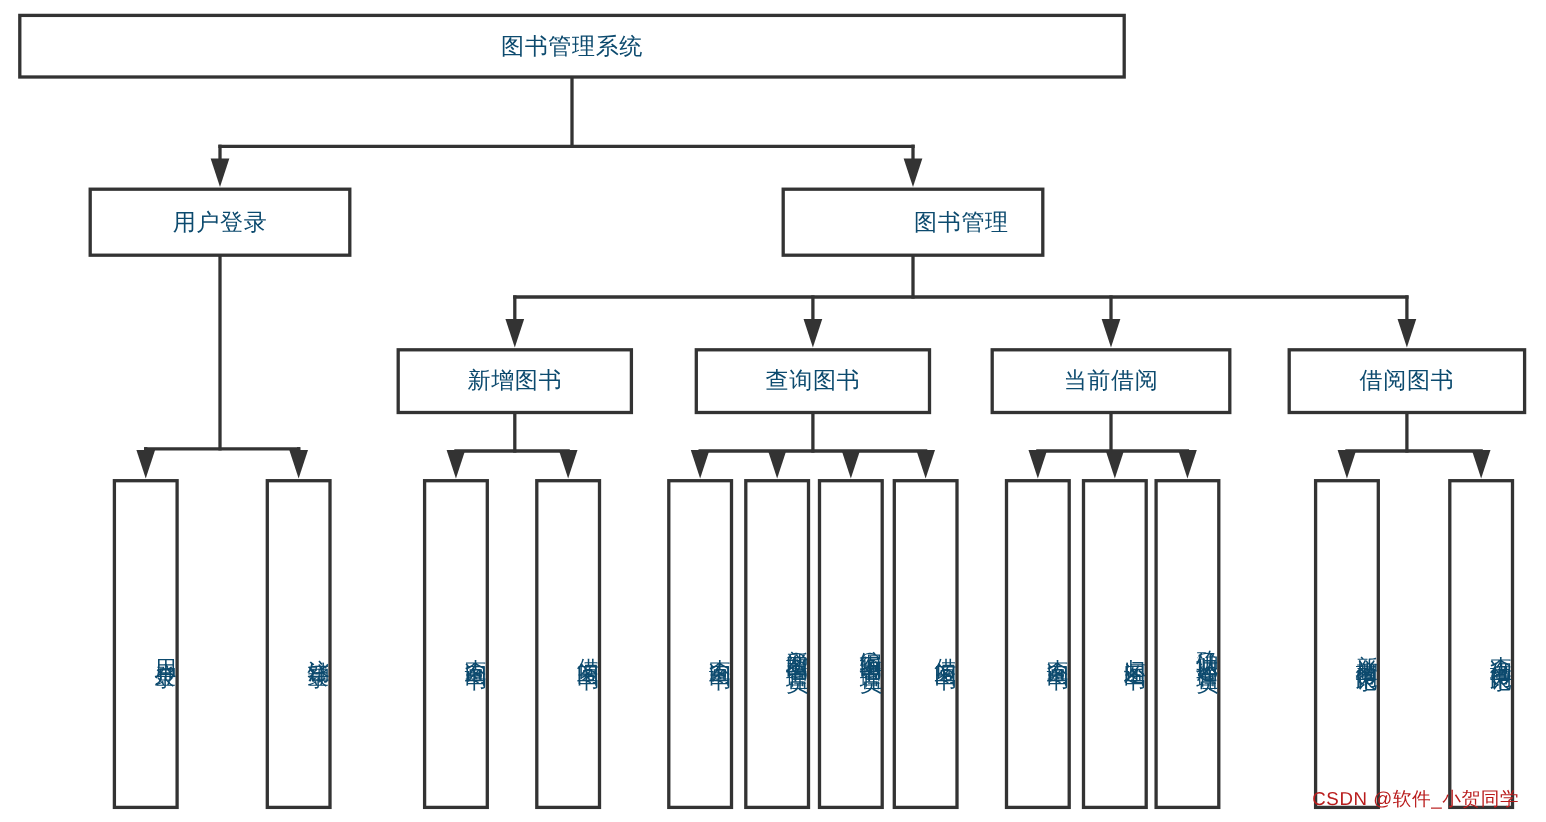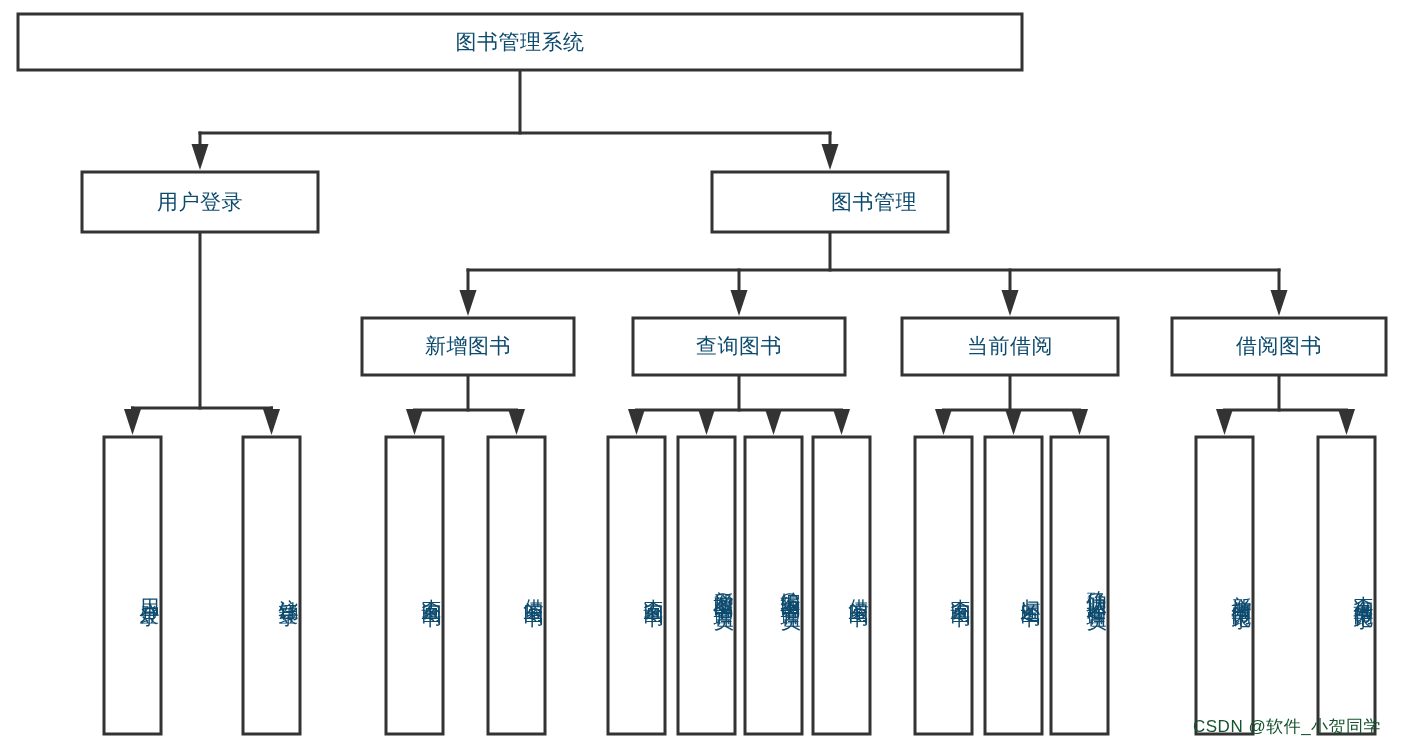--- a/index.html
+++ b/index.html
@@ -57,21 +57,21 @@
     text-orientation: upright;
     align-items: flex-start;
     justify-content: center;
     padding-top: 6px;
     box-sizing: border-box;
     letter-spacing: 3px;
     font-size: 20px;
   }
   .watermark {
     position: absolute;
-    color: #14532d;
+    color: #b91c1c;
     font-size: 17px;
     font-family: "Liberation Sans", "DejaVu Sans", sans-serif;
     white-space: nowrap;
     letter-spacing: 0.5px;
   }
 </style>
 </head>
 <body>
 
 <div id="canvas">

